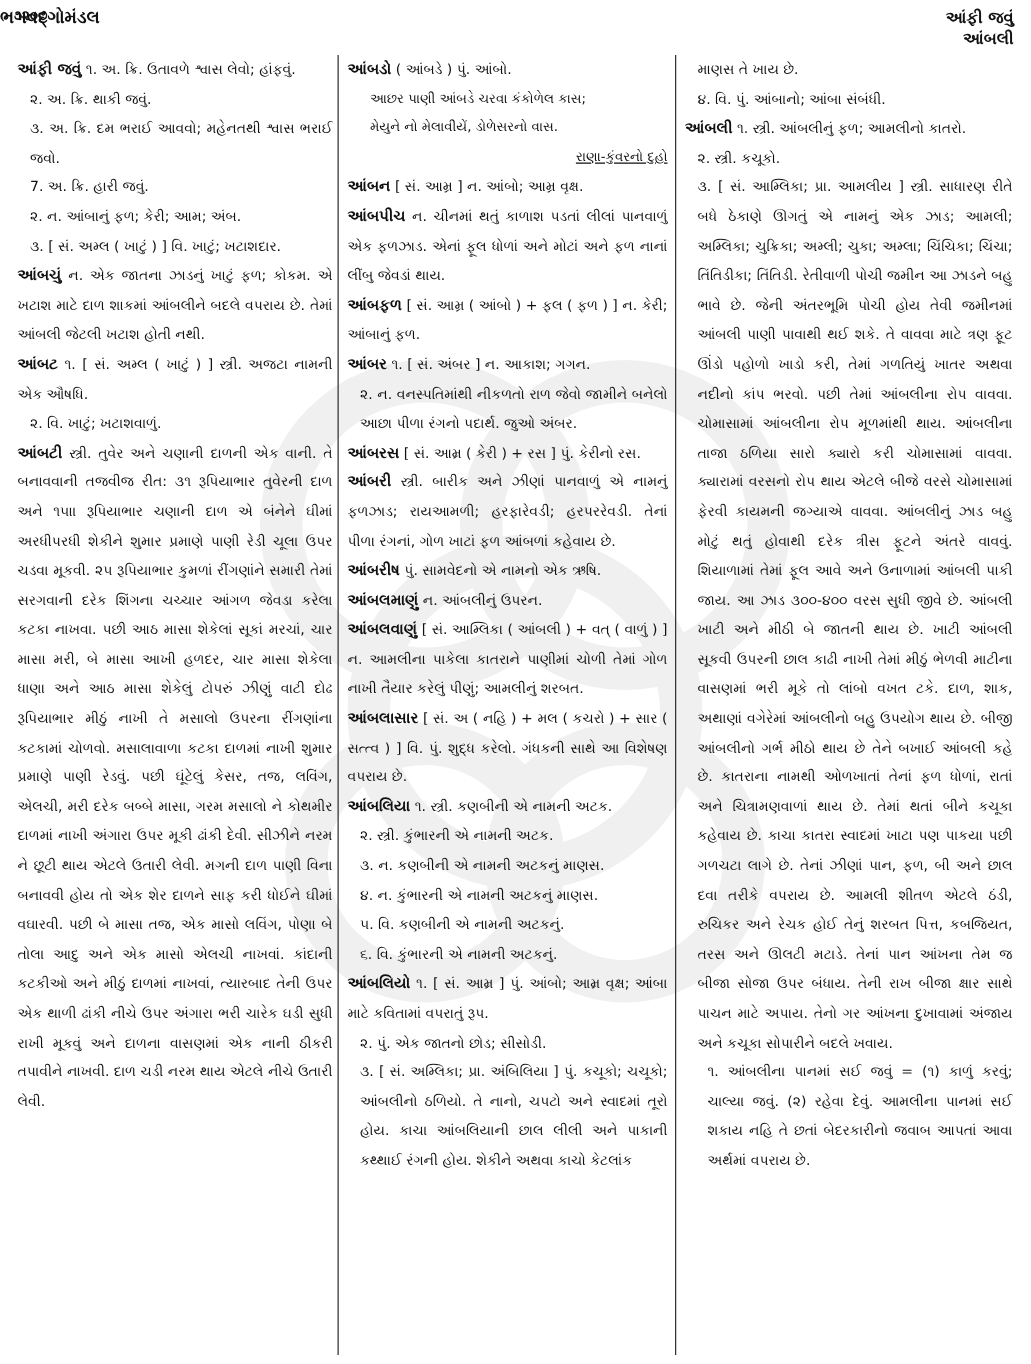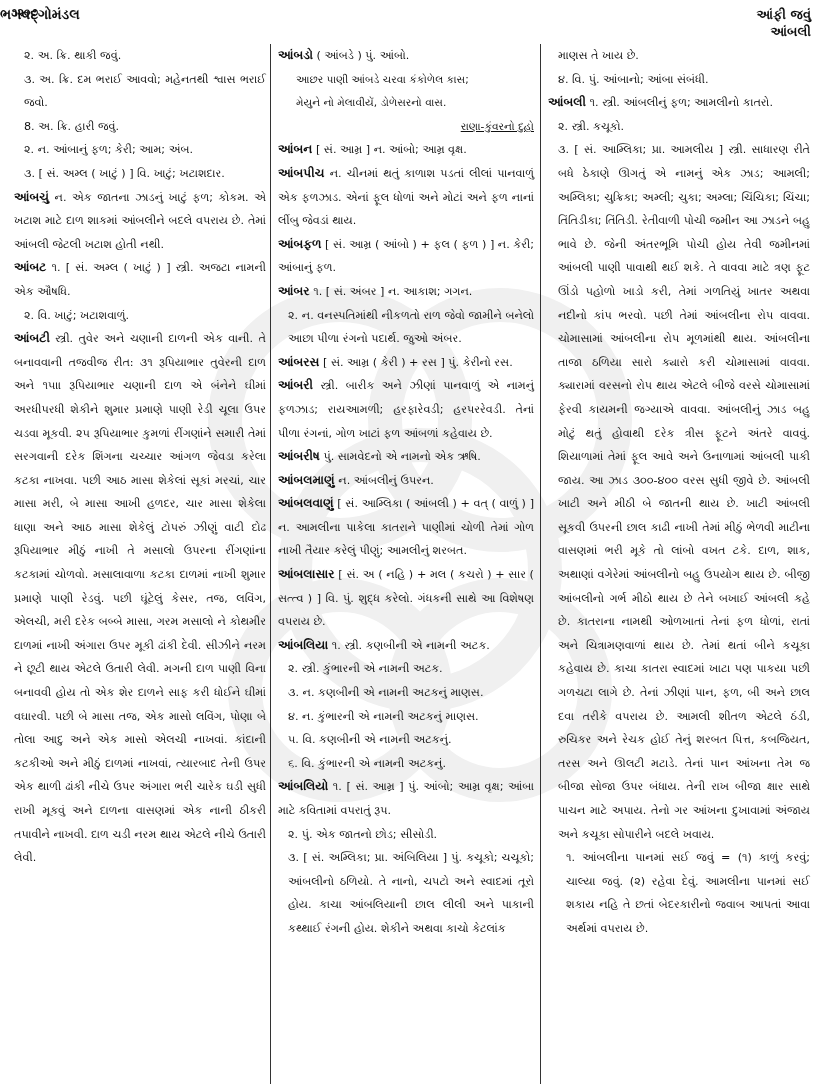--- a/index.html
+++ b/index.html
@@ -43,23 +43,24 @@
   <div class="hdr-guide">
     <div>આંફી જવું</div>
     <div>આંબલી</div>
   </div>
 </div>
 
 <div class="rule r1"></div>
 <div class="rule r2"></div>
 
 <div class="col col1">
+    <p class="entry"><span class="hw">આંફી જવું</span><span> ૧. અ. ક્રિ. ઉતાવળે શ્વાસ લેવો; હાંફવું.</span></p>
     <p class="sub">૨. અ. ક્રિ. થાકી જવું.</p>
     <p class="sub">૩. અ. ક્રિ. દમ ભરાઈ આવવો; મહેનતથી શ્વાસ ભરાઈ જવો.</p>
-    <p class="sub">8. અ. ક્રિ. હારી જવું.</p>
+    <p class="sub">7. અ. ક્રિ. હારી જવું.</p>
     <p class="sub">૨. ન. આંબાનું ફળ; કેરી; આમ; અંબ.</p>
     <p class="sub">૩. [ સં. અમ્લ ( ખાટું ) ] વિ. ખાટું; ખટાશદાર.</p>
     <p class="entry"><span class="hw">આંબચું</span><span> ન. એક જાતના ઝાડનું ખાટું ફળ; કોકમ. એ ખટાશ માટે દાળ શાકમાં આંબલીને બદલે વપરાય છે. તેમાં આંબલી જેટલી ખટાશ હોતી નથી.</span></p>
     <p class="entry"><span class="hw">આંબટ</span><span> ૧. [ સં. અમ્લ ( ખાટું ) ] સ્ત્રી. અજટા નામની એક ઔષધિ.</span></p>
     <p class="sub">૨. વિ. ખાટું; ખટાશવાળું.</p>
     <p class="entry"><span class="hw">આંબટી</span><span> સ્ત્રી. તુવેર અને ચણાની દાળની એક વાની. તે બનાવવાની તજવીજ રીત: ૩૧ રૂપિયાભાર તુવેરની દાળ અને ૧૫ાા રૂપિયાભાર ચણાની દાળ એ બંનેને ઘીમાં અરધીપરધી શેકીને શુમાર પ્રમાણે પાણી રેડી ચૂલા ઉપર ચડવા મૂકવી. ૨૫ રૂપિયાભાર કુમળાં રીંગણાંને સમારી તેમાં સરગવાની દરેક શિંગના ચચ્ચાર આંગળ જેવડા કરેલા કટકા નાખવા. પછી આઠ માસા શેકેલાં સૂકાં મરચાં, ચાર માસા મરી, બે માસા આખી હળદર, ચાર માસા શેકેલા ધાણા અને આઠ માસા શેકેલું ટોપરું ઝીણું વાટી દોઢ રૂપિયાભાર મીઠું નાખી તે મસાલો ઉપરના રીંગણાંના કટકામાં ચોળવો. મસાલાવાળા કટકા દાળમાં નાખી શુમાર પ્રમાણે પાણી રેડવું. પછી ઘૂંટેલું કેસર, તજ, લવિંગ, એલચી, મરી દરેક બબ્બે માસા, ગરમ મસાલો ને કોથમીર દાળમાં નાખી અંગારા ઉપર મૂકી ઢાંકી દેવી. સીઝીને નરમ ને છૂટી થાય એટલે ઉતારી લેવી. મગની દાળ પાણી વિના બનાવવી હોય તો એક શેર દાળને સાફ કરી ધોઈને ઘીમાં વઘારવી. પછી બે માસા તજ, એક માસો લવિંગ, પોણા બે તોલા આદુ અને એક માસો એલચી નાખવાં. કાંદાની કટકીઓ અને મીઠું દાળમાં નાખવાં, ત્યારબાદ તેની ઉપર એક થાળી ઢાંકી નીચે ઉપર અંગારા ભરી ચારેક ઘડી સુધી રાખી મૂકવું અને દાળના વાસણમાં એક નાની ઠીકરી તપાવીને નાખવી. દાળ ચડી નરમ થાય એટલે નીચે ઉતારી લેવી.</span></p>
   </div>
 <div class="col col2">
     <p class="entry"><span class="hw">આંબડો</span><span> ( આંબડે ) પું. આંબો.</span></p>
     <p class="verse">આછર પાણી આંબડે ચરવા કંકોળેલ કાસ;</p>

